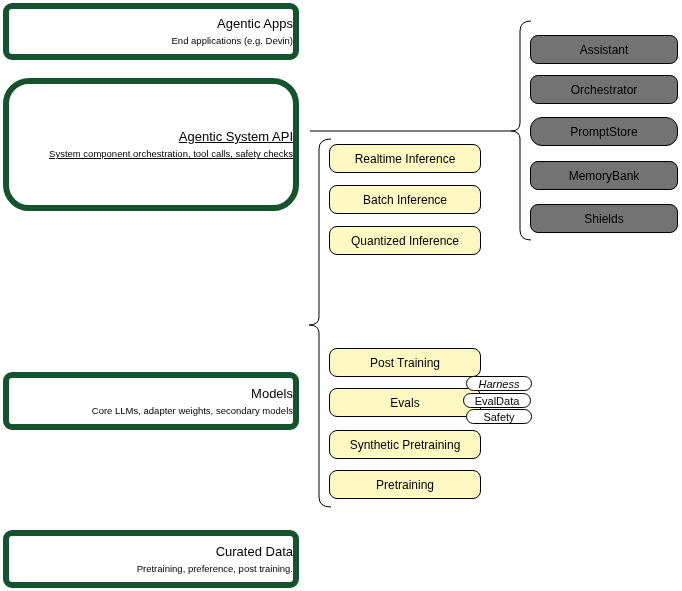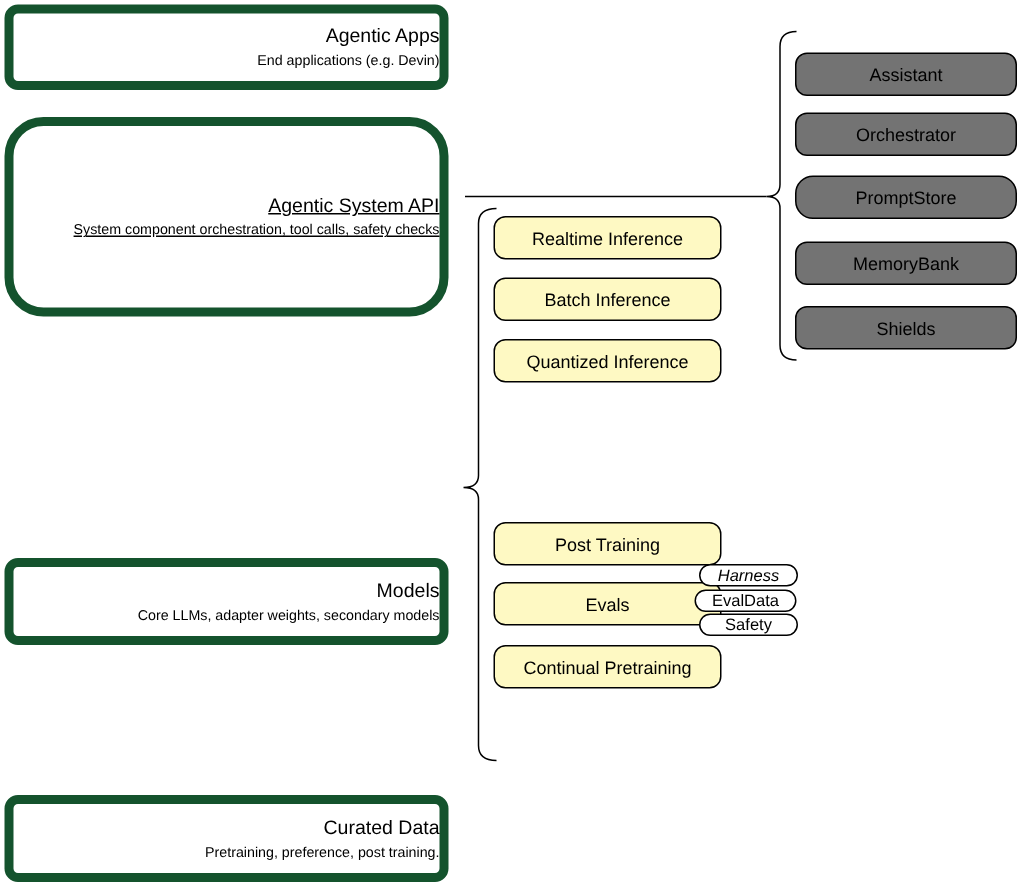--- a/index.html
+++ b/index.html
@@ -133,21 +133,22 @@
   <div class="node radius-sm" style="top:530px;height:58px;">
     <div class="node-title">Curated Data</div>
     <div class="node-subtitle">Pretraining, preference, post training.</div>
   </div>
 
   <div class="item" style="top:144px;">Realtime Inference</div>
   <div class="item" style="top:185px;">Batch Inference</div>
   <div class="item" style="top:226px;">Quantized Inference</div>
   <div class="item" style="top:348px;">Post Training</div>
   <div class="item" style="top:388px;">Evals</div>
-  <div class="item" style="top:430px;">Continual Pretraining</div>
+  <div class="item" style="top:430px;">Synthetic Pretraining</div>
+  <div class="item" style="top:470px;">Pretraining</div>
 
   <div class="pill" style="left:466px;top:376px;width:66px;height:15px;font-style:italic;">Harness</div>
   <div class="pill" style="left:463px;top:393px;width:68px;height:15px;">EvalData</div>
   <div class="pill" style="left:466px;top:409px;width:66px;height:15px;">Safety</div>
 
   <div class="component" style="top:35px;">Assistant</div>
   <div class="component" style="top:75px;text-align:center;">Orchestrator</div>
   <div class="component" style="top:117px;border-radius:12px;">PromptStore</div>
   <div class="component" style="top:161px;">MemoryBank</div>
   <div class="component" style="top:204px;">Shields</div>

